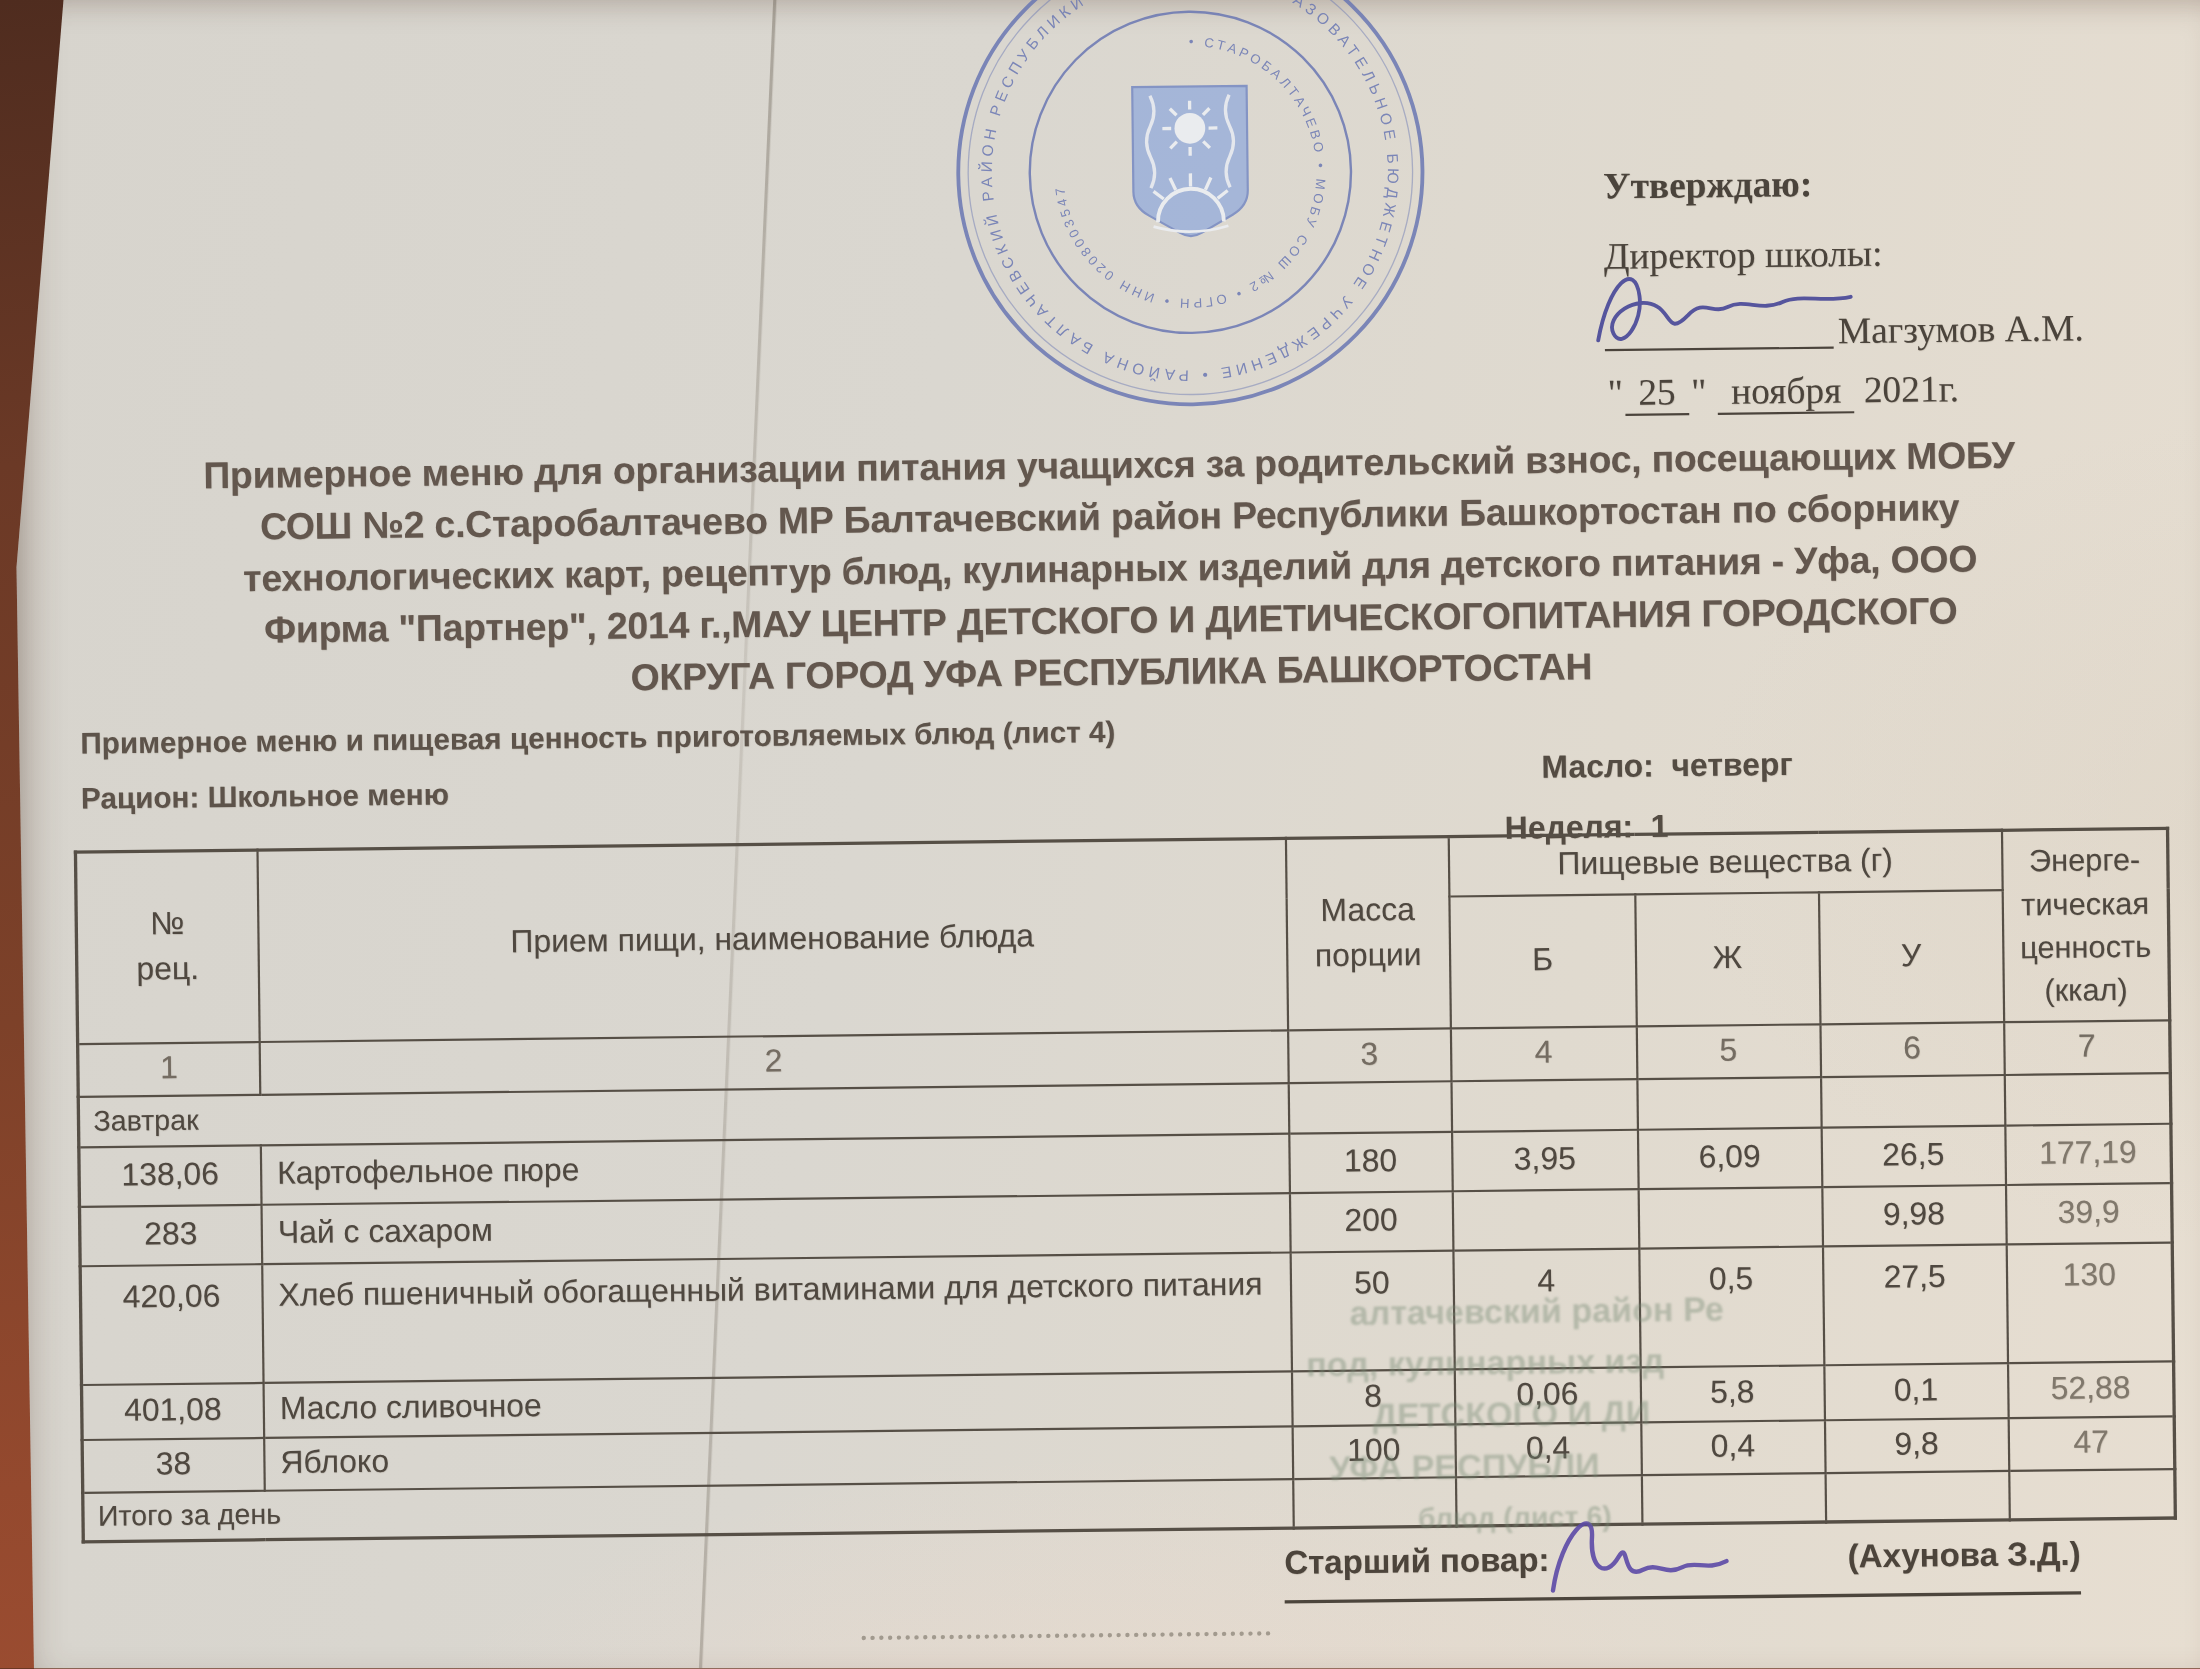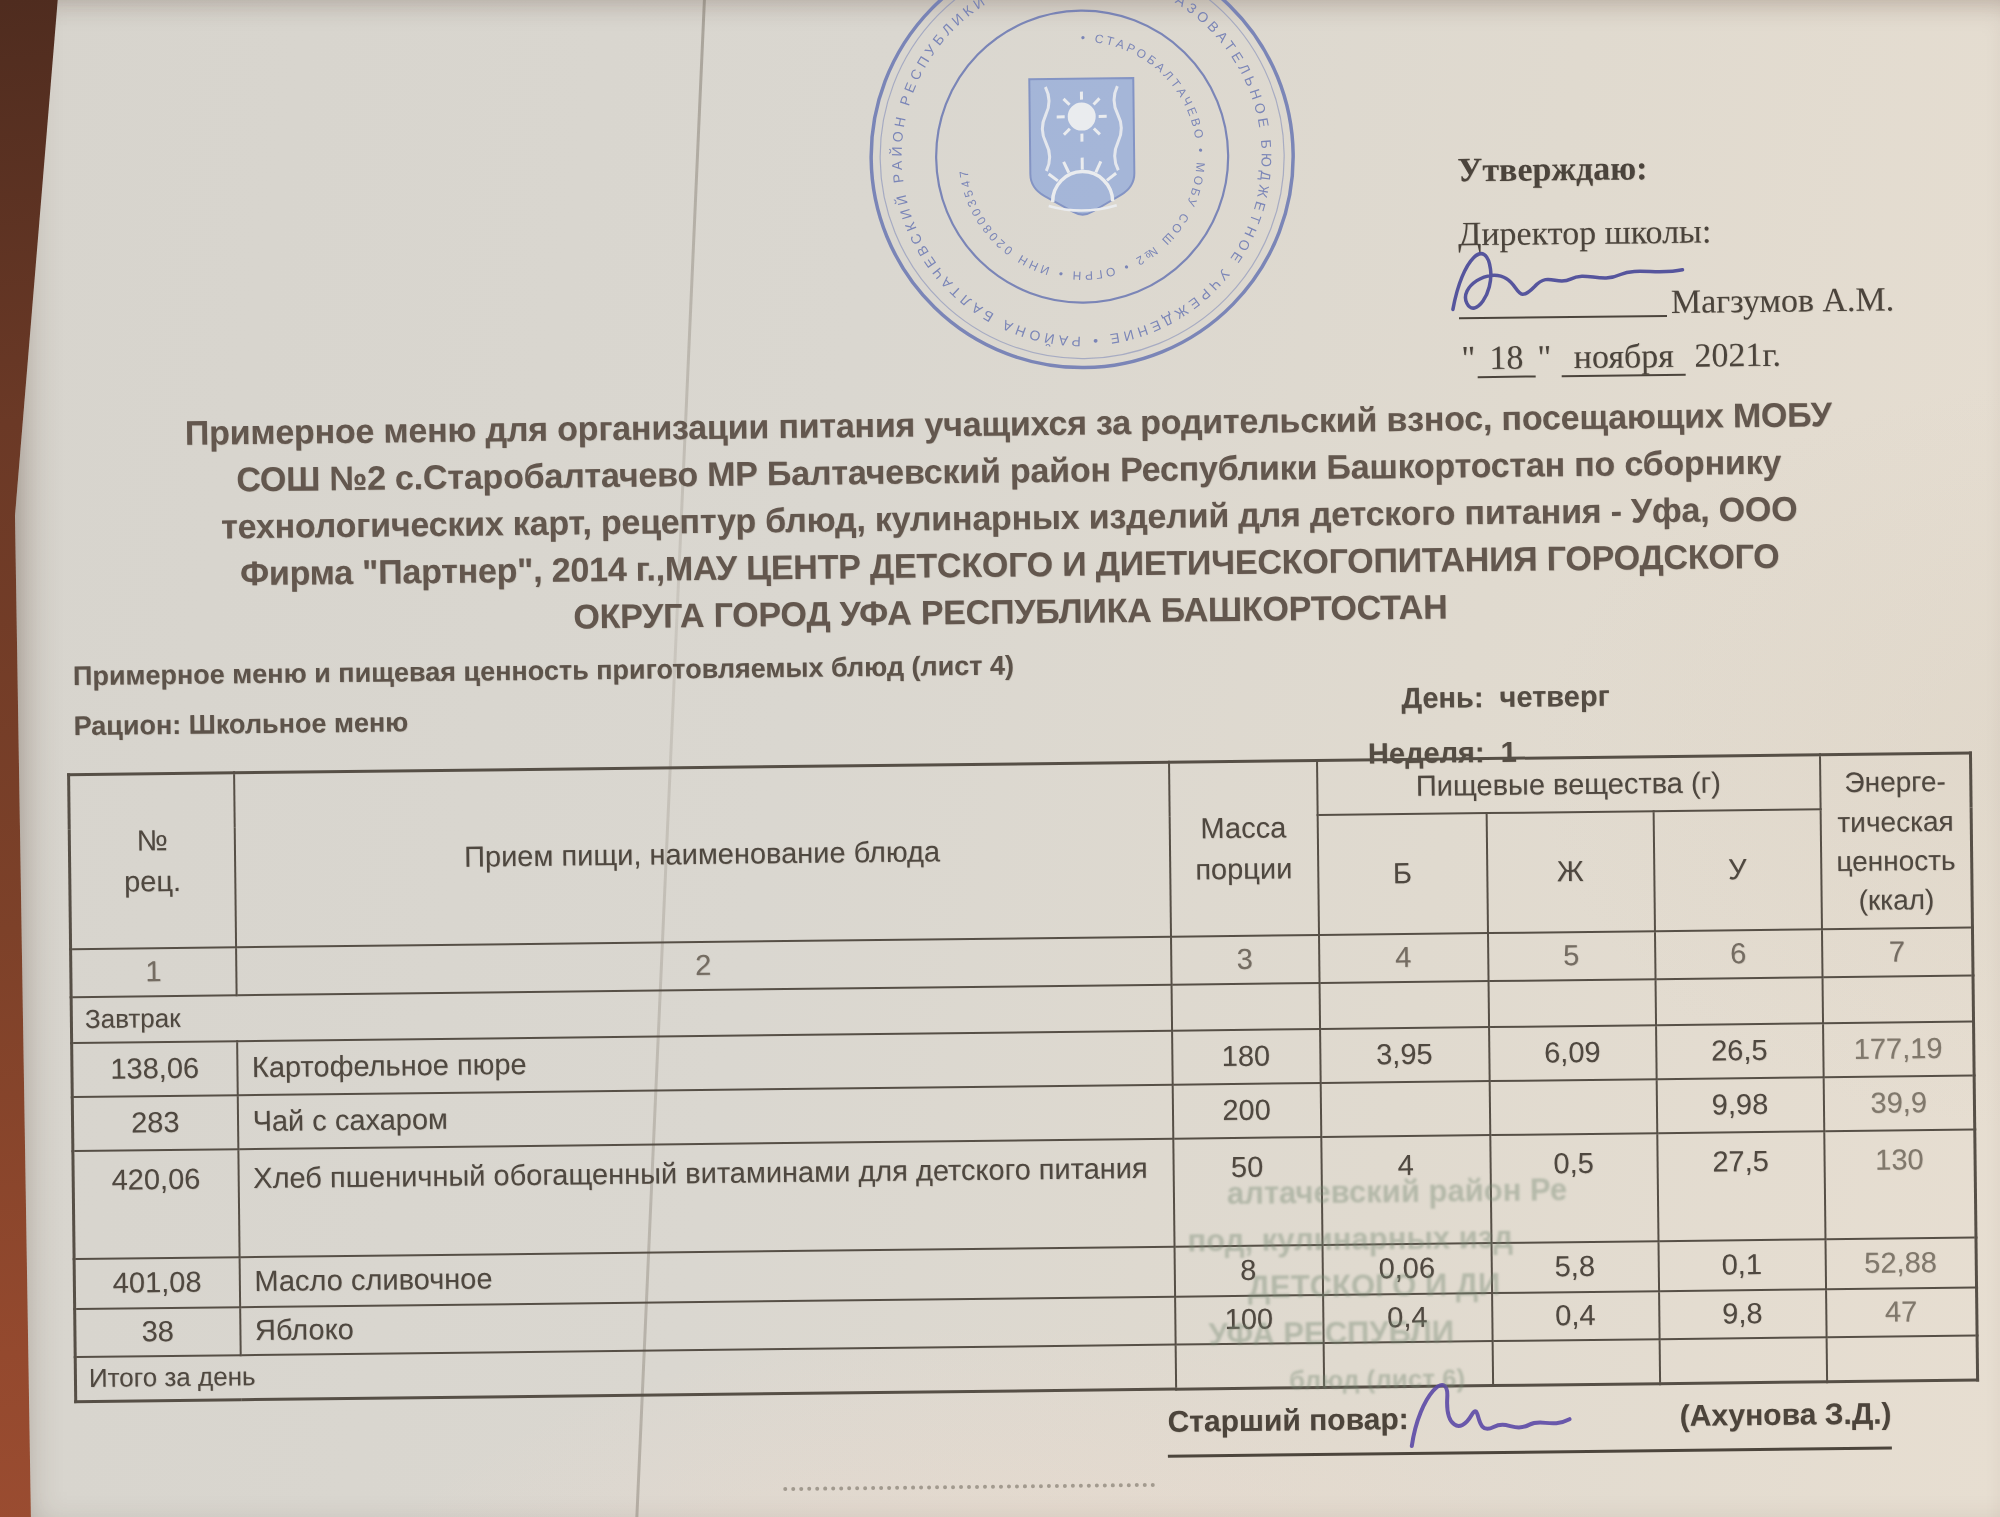--- a/index.html
+++ b/index.html
@@ -124,38 +124,38 @@
         <div class="ap1">Утверждаю:</div>
         <div class="ap2">Директор школы:</div>
         <div class="sigline">
           <svg class="director-sig" viewBox="0 0 252 108">
             <path d="M10,84 C20,32 44,12 48,44 C51,68 32,94 24,78 C16,62 46,42 64,54 C77,62 74,80 92,62 C106,47 114,62 128,55 C144,47 158,60 178,51 C194,44 216,52 240,47" fill="none" stroke="#3d3d94" stroke-width="3.5" stroke-linecap="round" opacity=".85"></path>
           </svg>
           <span class="sig-underline"></span>
           <span class="ap-name">Магзумов А.М.</span>
         </div>
         <div class="ap4">
-          <span class="q">"</span><span class="u">18</span><span class="q">"</span>
+          <span class="q">"</span><span class="u">25</span><span class="q">"</span>
           <span class="u">ноября</span>
           <span>2021г.</span>
         </div>
       </div>
 
       <div class="title txt">
         <div>Примерное меню для организации питания учащихся за родительский взнос, посещающих МОБУ</div>
         <div>СОШ №2 с.Старобалтачево МР Балтачевский район Республики Башкортостан по сборнику</div>
         <div>технологических карт, рецептур блюд, кулинарных изделий  для детского питания - Уфа, ООО</div>
         <div>Фирма "Партнер", 2014 г.,МАУ ЦЕНТР ДЕТСКОГО И ДИЕТИЧЕСКОГОПИТАНИЯ ГОРОДСКОГО</div>
         <div>ОКРУГА ГОРОД УФА РЕСПУБЛИКА БАШКОРТОСТАН</div>
       </div>
 
       <div class="subtitle txt">Примерное меню и пищевая ценность приготовляемых блюд (лист 4)</div>
       <div class="ration txt">Рацион: Школьное меню</div>
       <div class="day txt">
-        <span>День:</span><span class="val">четверг</span>
+        <span>Масло:</span><span class="val">четверг</span>
       </div>
       <div class="week txt">
         <span>Неделя:</span><span class="val">1</span>
       </div>
 
       <div class="bleed">
         <div style="margin-left:40px">алтачевский район Ре</div>
         <div style="margin-left:0px">под, кулинарных изд</div>
         <div style="margin-left:60px">ДЕТСКОГО И ДИ</div>
         <div style="margin-left:20px">УФА РЕСПУБЛИ</div>

